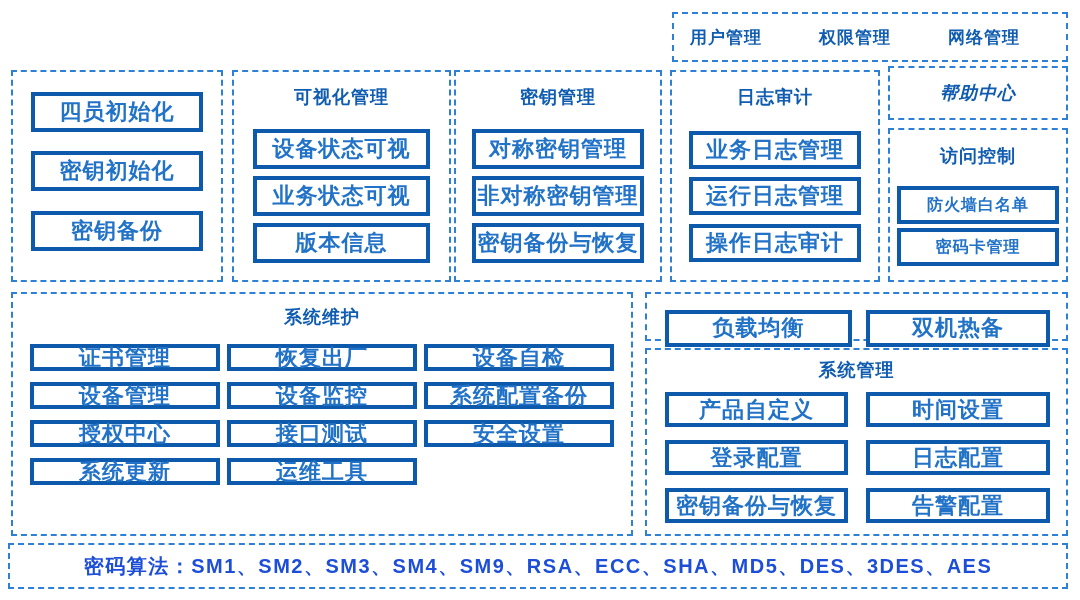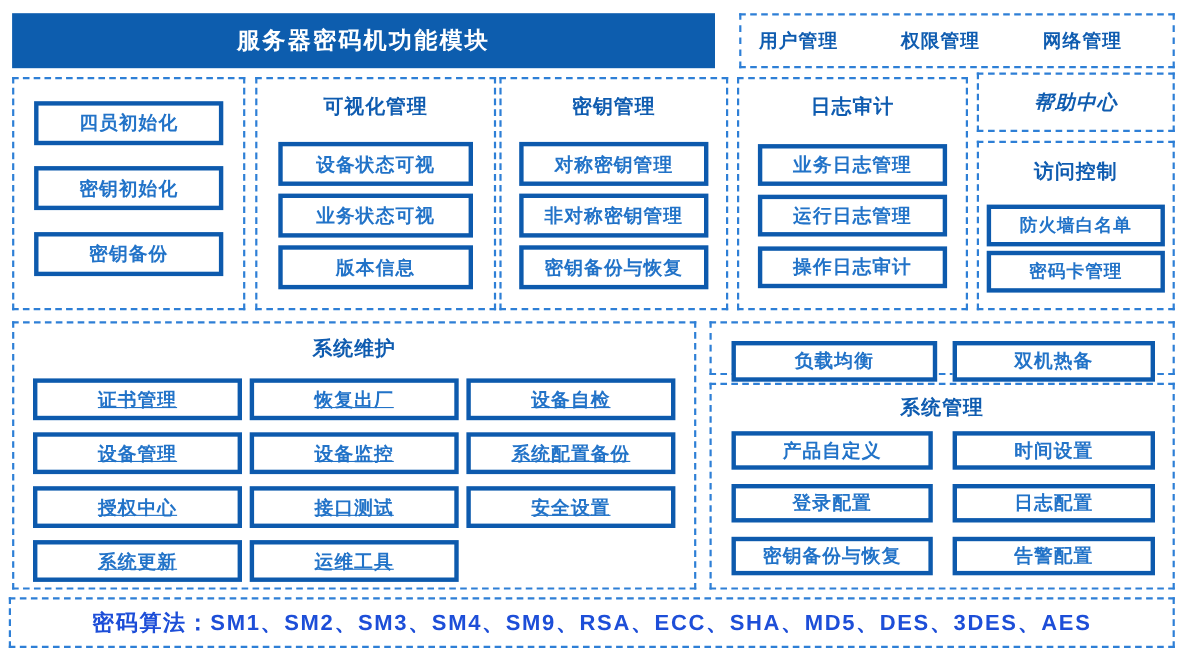--- a/index.html
+++ b/index.html
@@ -35,28 +35,28 @@
   }
   .group-items{
     flex:1 1 auto;
     display:flex;flex-direction:column;
     justify-content:space-evenly;
   }
   .box-solid{
     border:4px solid var(--solid-border);
     background:#ffffff;
     display:flex;align-items:center;justify-content:center;
-    font-weight:bold;font-size:17px;color:var(--item-text);
+    font-weight:bold;font-size:22px;color:var(--item-text);
     letter-spacing:1px;
     flex:0 0 auto;
   }
   .h40{height:40px;}
   .h38{height:38px;}
   .h37{height:37px;margin-top:23px;}
-  .h39{height:38px;text-decoration:underline;}
+  .h39{height:27px;}
   .h35{height:35px;}
 
   .topright{
     border:2px dashed var(--dashed);
     display:flex;align-items:center;justify-content:space-between;
     padding:0 46px 0 16px;
   }
   .topright .tr-label{
     font-weight:bold;font-size:17px;color:var(--title-text);letter-spacing:1px;
   }
@@ -84,23 +84,20 @@
     border:2px dashed var(--dashed);
     display:flex;align-items:center;justify-content:center;
     font-weight:bold;font-size:20px;color:#1d4ed8;letter-spacing:1.5px;
   }
 </style>
 </head>
 <body>
 
 <div class="canvas">
 
-  <div class="abs header-bar" style="left:11px;top:12px;width:639px;height:50px;">
-    <span>服务器密码机功能模块</span>
-  </div>
 
   <div class="abs topright" style="left:672px;top:12px;width:396px;height:50px;">
     <span class="tr-label">用户管理</span>
     <span class="tr-label">权限管理</span>
     <span class="tr-label">网络管理</span>
   </div>
 
   <div class="abs group" style="left:11px;top:70px;width:212px;height:212px;">
     <div class="group-items" style="padding:0 18px 10px;">
       <div class="box-solid h40">四员初始化</div>

